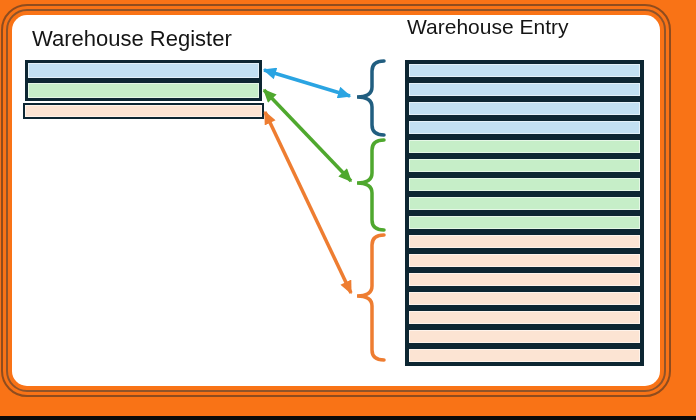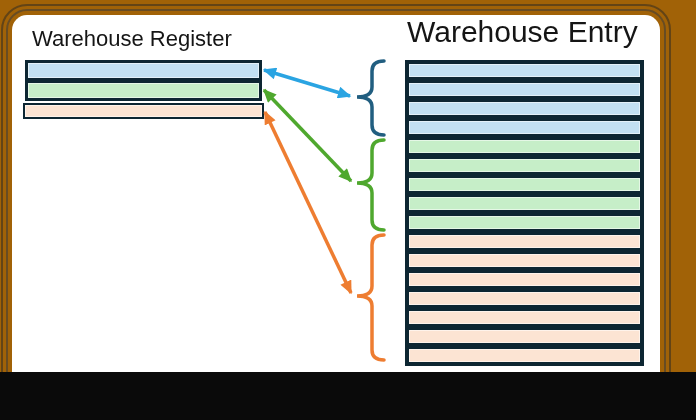--- a/index.html
+++ b/index.html
@@ -1,37 +1,37 @@
 <!DOCTYPE html>
 <html><head>
 <meta charset="utf-8">
 <style>
   html,body{margin:0;padding:0;background:#0a0a0a;}
   .canvas{
-    position:relative;width:696px;height:372px;overflow:hidden;
-    background:#a16207;font-family:"Liberation Sans",sans-serif;
+    position:relative;width:696px;height:416px;overflow:hidden;
+    background:#f97316;font-family:"Liberation Sans",sans-serif;
   }
   .card{
     position:absolute;left:12px;top:15px;width:648px;height:371px;
     background:#ffffff;border-radius:15px;
   }
   .card::before{ 
     content:"";position:absolute;inset:-6px;border-radius:21px;
     border:2px solid #3a3a3a;opacity:.55;pointer-events:none;
   }
   .card::after{
     content:"";position:absolute;inset:-11px;border-radius:26px;
     border:2px solid #262626;opacity:.5;pointer-events:none;
   }
   .title{
     position:absolute;color:#151515;white-space:nowrap;
     font-family:"Liberation Sans",sans-serif;
   }
   .title-register{left:32px;top:26px;font-size:22px;}
-  .title-entry{left:407px;top:15px;font-size:30px;}
+  .title-entry{left:407px;top:15px;font-size:21px;}
   .navybox{
     position:absolute;display:flex;flex-direction:column;box-sizing:border-box;
   }
   #register-a{left:25px;top:60px;width:237px;height:41px;padding:3px;gap:5px;}
   #register-b{left:23px;top:103px;width:241px;height:16px;padding:2px;gap:0;}
   #entry-table{left:405px;top:60px;width:239px;height:306px;padding:4px;gap:6px;}
   .row{
     flex:1 1 auto;box-sizing:border-box;
     border:1px solid rgba(255,255,255,.55);
   }

